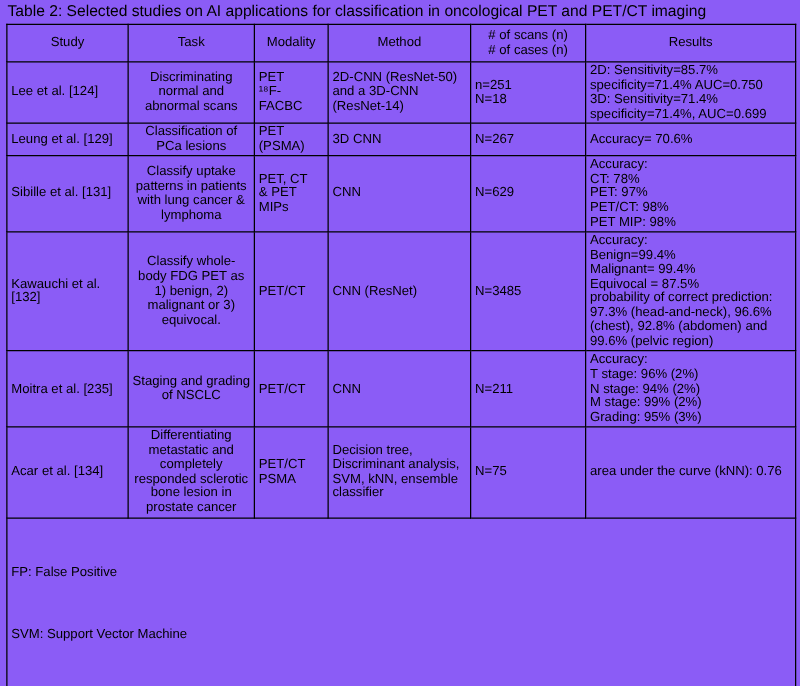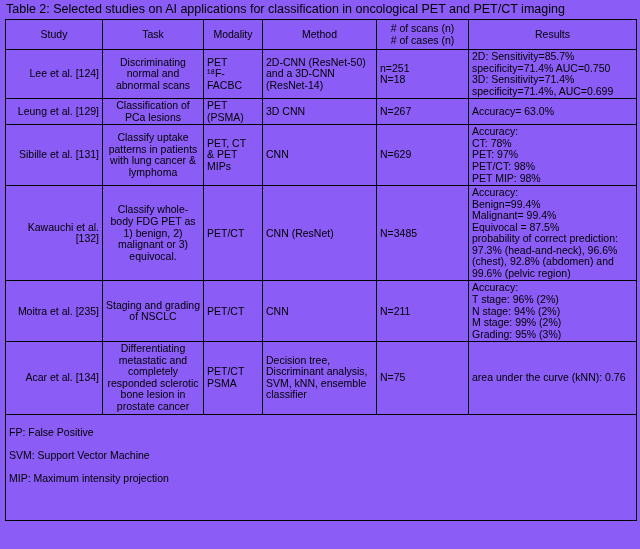--- a/index.html
+++ b/index.html
@@ -37,34 +37,35 @@
     vertical-align: middle;
     white-space: pre-line;
     overflow: hidden;
     word-wrap: break-word;
   }
   table.studies th {
     font-weight: normal;
     text-align: center;
     padding: 3px 2px;
   }
-  td.c-study   { text-align: right; }
+  td.c-study   { text-align: left; }
   td.c-task    { text-align: center; }
   td.c-mod     { text-align: left; }
   td.c-method  { text-align: left; }
   td.c-scans   { text-align: left; }
   td.c-results { text-align: left; }
   td.footnotes-cell {
     padding: 2px 3px;
     vertical-align: top;
     white-space: normal;
   }
   .footnote-line {
     font-size: 10.5px;
     line-height: 1.1;
+    margin-top: 26px;
   }
 </style>
 </head>
 <body>
 
 <div class="page">
 
   <div class="table-title">Table 2: Selected studies on AI applications for classification in oncological PET and PET/CT imaging</div>
 
   <table class="studies">
@@ -107,21 +108,21 @@
 specificity=71.4%, AUC=0.699</td>
       </tr>
       <tr>
         <td class="c-study">Leung et al. [129]</td>
         <td class="c-task">Classification of
 PCa lesions</td>
         <td class="c-mod">PET
 (PSMA)</td>
         <td class="c-method">3D CNN</td>
         <td class="c-scans">N=267</td>
-        <td class="c-results">Accuracy= 63.0%</td>
+        <td class="c-results">Accuracy= 70.6%</td>
       </tr>
       <tr>
         <td class="c-study">Sibille et al. [131]</td>
         <td class="c-task">Classify uptake
 patterns in patients
 with lung cancer &amp;
 lymphoma</td>
         <td class="c-mod">PET, CT
 &amp; PET
 MIPs</td>

